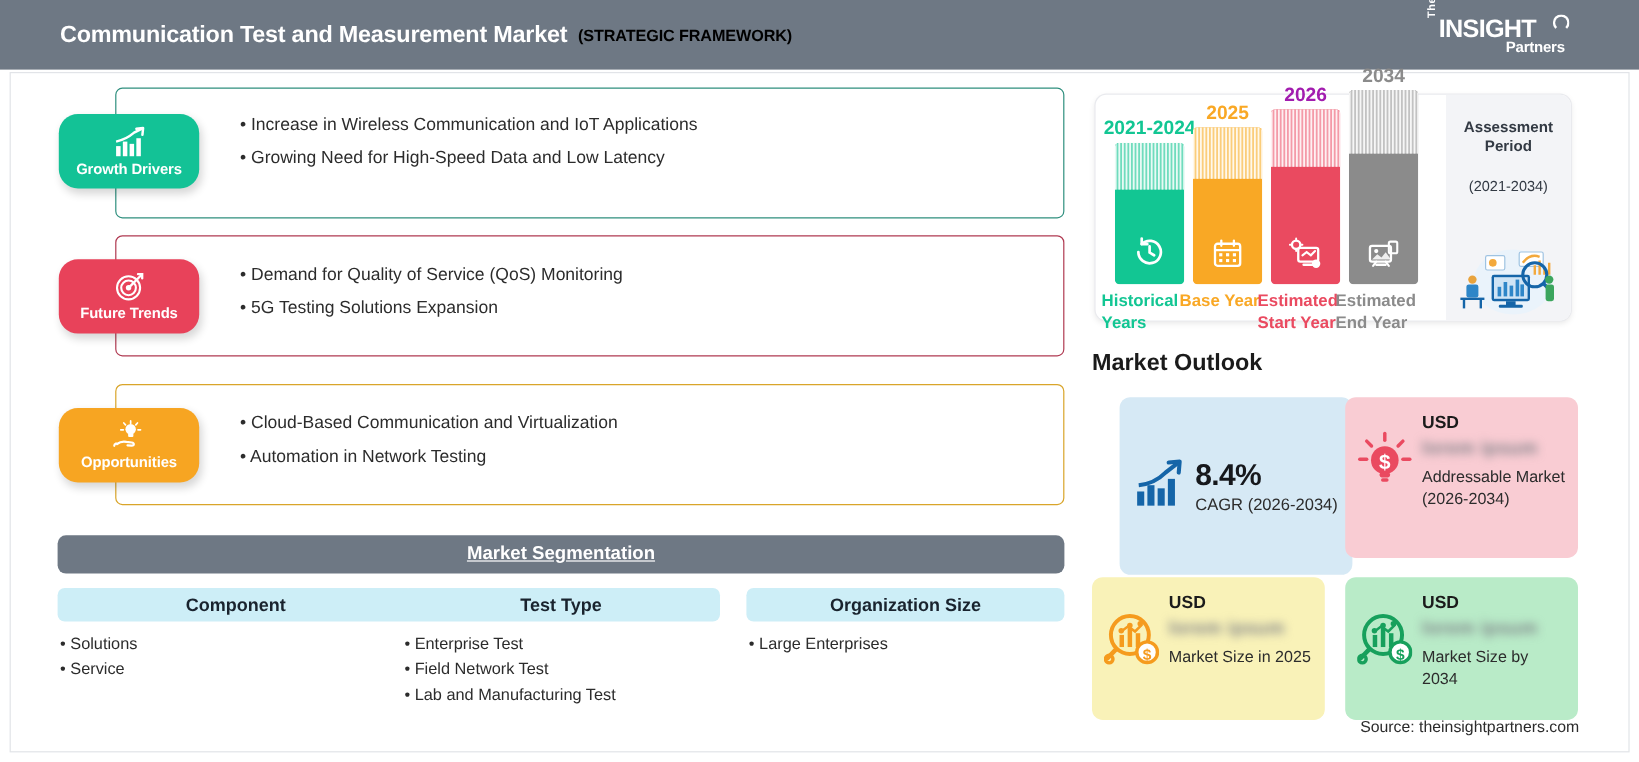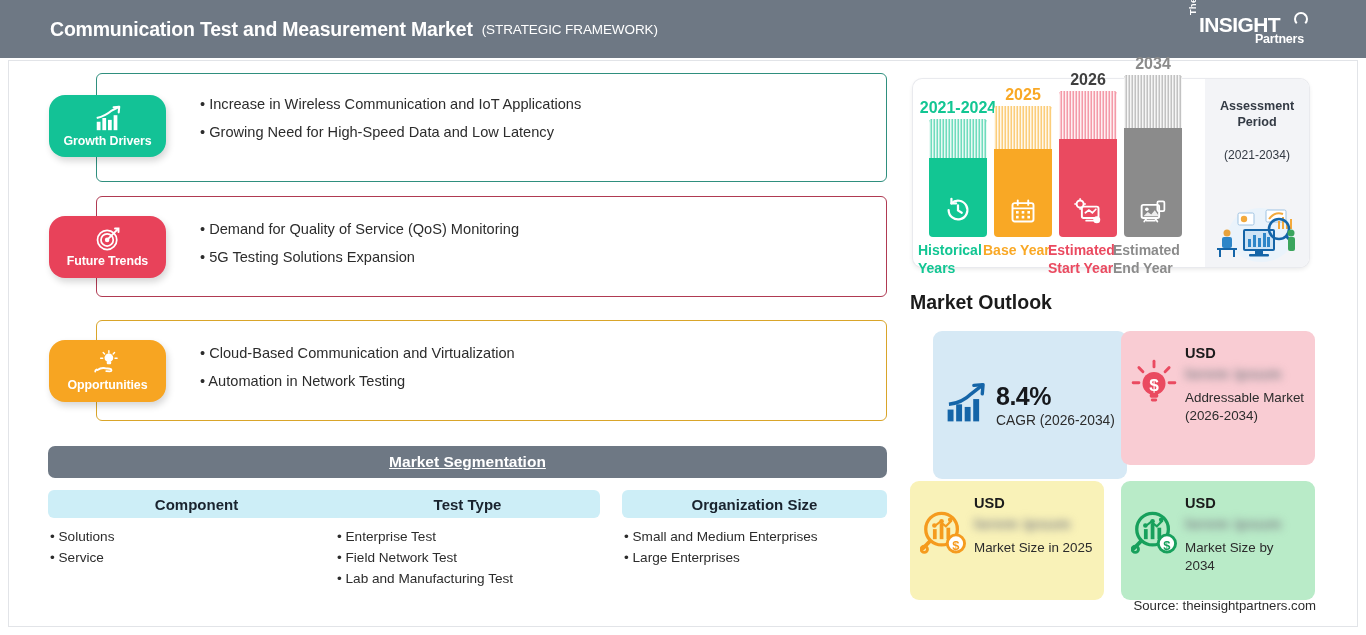--- a/index.html
+++ b/index.html
@@ -14,21 +14,21 @@
   
   .header {
     position:absolute; left:0; top:0; width:1366px; height:58px;
     background:#6e7884; display:flex; align-items:center;
   }
   .header-title {
     margin-left:50px; color:#ffffff; font-size:19.5px; font-weight:bold;
     letter-spacing:-0.2px; white-space:nowrap;
   }
   .header-sub {
-    color:#ffffff; font-size:13.5px; font-weight:normal; margin-left:9px;
+    color:#000000; font-size:13.5px; font-weight:bold; margin-left:9px;
     letter-spacing:-0.1px;
   }
   .logo { position:absolute; right:56px; top:11px; width:122px; height:38px; color:#fff; }
   .logo .the { position:absolute; left:0; top:4px; font-size:9px; font-weight:bold;
     transform:rotate(-90deg); transform-origin:left top; letter-spacing:0.5px; }
   .logo .insight { position:absolute; left:11px; top:2px; font-size:21px; font-weight:bold; letter-spacing:-0.6px; }
   .logo .partners { position:absolute; right:6px; top:21px; font-size:12.5px; font-weight:bold; letter-spacing:-0.2px; }
   .logo .dot { position:absolute; right:2px; top:1px; width:14px; height:14px;
     border:2.4px solid #fff; border-radius:50%; border-bottom-color:transparent; }
 
@@ -184,21 +184,20 @@
         <div class="seg-item">Service</div>
       </div>
       <div class="seg-pill" style="left: 335px; top: 490px; width: 265px;">Test Type</div>
       <div class="seg-list" style="left: 337px; top: 527px;">
         <div class="seg-item">Enterprise Test</div>
         <div class="seg-item">Field Network Test</div>
         <div class="seg-item">Lab and Manufacturing Test</div>
       </div>
       <div class="seg-pill" style="left: 622px; top: 490px; width: 265px;">Organization Size</div>
       <div class="seg-list" style="left: 624px; top: 527px;">
-        <div class="seg-item">Small and Medium Enterprises</div>
         <div class="seg-item">Large Enterprises</div>
       </div>
     </div>
 
   <div class="tl-panel">
     <div id="tl-host">
         <div class="tl-bar" style="left: 16px; top: 40px; height: 118px;">
           <svg class="stripes" viewBox="0 0 58 118" preserveAspectRatio="none" style="position:absolute;inset:0">
        <rect x="0" y="0" width="58" height="118" fill="#12c693"></rect>
        <rect x="0" y="0" width="58" height="39" fill="#6fdcbd"></rect>
@@ -307,21 +306,21 @@
         <path d="M13 18 l4-3 4 3 4-4" stroke="#ffffff" stroke-width="2" fill="none" stroke-linecap="round"></path>
         <circle cx="7" cy="8" r="4" fill="none" stroke="#ffffff" stroke-width="2.2"></circle>
         <g stroke="#ffffff" stroke-width="1.8" stroke-linecap="round">
                 <path d="M7 2v1.6M7 12.4V14M1 8h1.6M11.4 8H13"></path>
               </g>
         <circle cx="26" cy="26" r="4" fill="#ffffff"></circle>
         <path d="M14 27h9" stroke="#ffffff" stroke-width="2.2" stroke-linecap="round"></path>
             </svg>
           </div>
         </div>
-        <div class="tl-year" style="left: 135px; top: -8px; color: #404040;">2026</div>
+        <div class="tl-year" style="left: 135px; top: -8px; color: #a21caf;">2026</div>
         <div class="tl-cap" style="left: 135px; top: 163px; color: rgb(234, 74, 96);">Estimated Start Year</div>
         <div class="tl-bar" style="left: 211px; top: -4px; height: 162px;">
           <svg class="stripes" viewBox="0 0 58 162" preserveAspectRatio="none" style="position:absolute;inset:0">
        <rect x="0" y="0" width="58" height="162" fill="#8b8b8b"></rect>
        <rect x="0" y="0" width="58" height="53" fill="#c2c2c2"></rect>
             <rect x="0" y="0" width="1.5" height="53" fill="#ffffff" opacity="0.85"></rect>
             <rect x="3" y="0" width="1.5" height="53" fill="#ffffff" opacity="0.85"></rect>
             <rect x="6" y="0" width="1.5" height="53" fill="#ffffff" opacity="0.85"></rect>
             <rect x="9" y="0" width="1.5" height="53" fill="#ffffff" opacity="0.85"></rect>
             <rect x="12" y="0" width="1.5" height="53" fill="#ffffff" opacity="0.85"></rect>

